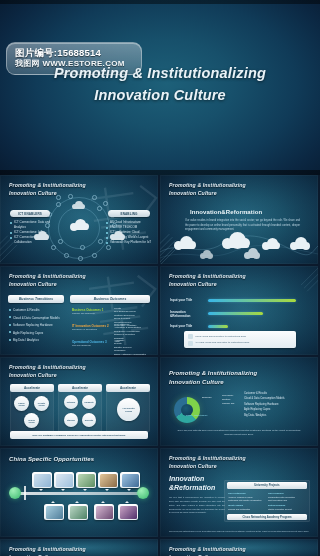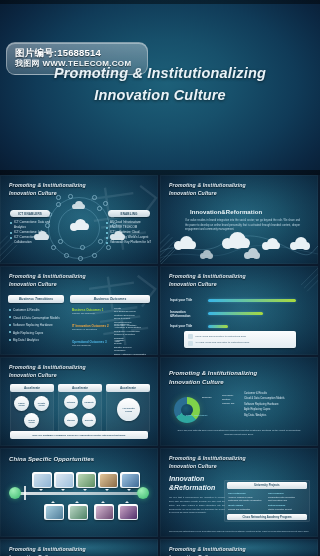--- a/index.html
+++ b/index.html
@@ -190,21 +190,21 @@
 
   .footnote{ position:absolute; left:8px; right:8px; bottom:4px; text-align:center;
      color:#a9c6d6; font-size:2.2px; line-height:1.5; }
 </style>
 </head>
 <body>
 
 <div class="hero">
   <div class="wm-badge">
     <div class="wm-l1">图片编号:15688514</div>
-    <div class="wm-l2">我图网  WWW.TELECOM.COM</div>
+    <div class="wm-l2">我图网  WWW.ESTORE.COM</div>
   </div>
   <div class="hero-title">
     <div>Promoting &amp; Institutionalizing</div>
     <div>Innovation Culture</div>
   </div>
 </div>
 
 <div class="grid">
 
   <div class="slide">

